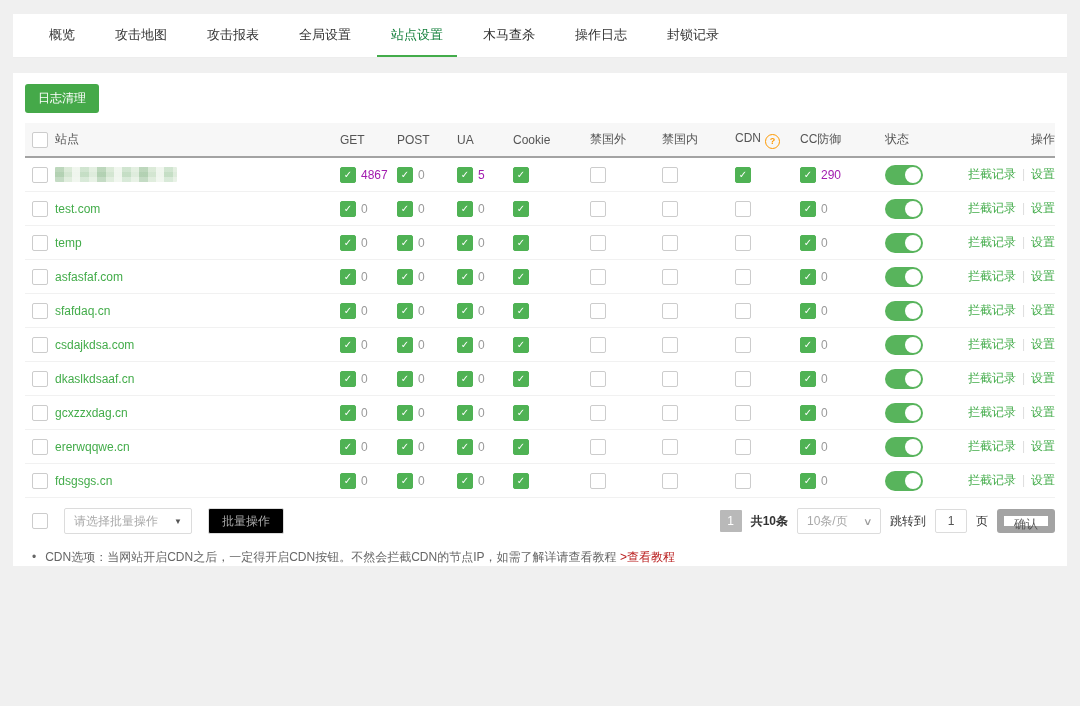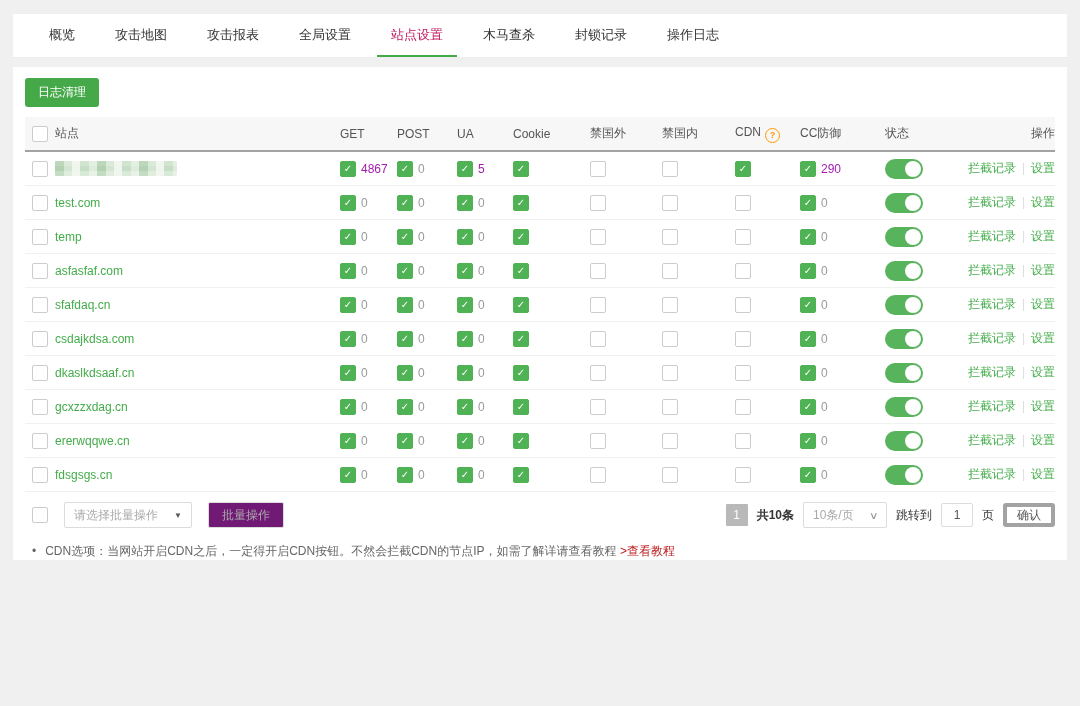--- a/index.html
+++ b/index.html
@@ -13,23 +13,23 @@
   .tabbar{
     margin:14px 13px 0;background:#fff;height:44px;
     display:flex;align-items:stretch;padding-left:16px;
     border-bottom:1px solid #ededed;box-sizing:border-box;
   }
   .tab{
     display:flex;align-items:center;margin:0 6px;padding:0 14px;
     font-size:13px;color:#333;cursor:pointer;
     border-bottom:2px solid transparent;box-sizing:border-box;
   }
-  .tab.active{color:#be185d;border-bottom-color:#43ac4a}
-  
-  .panel{margin:9px 13px 0;background:#fff;padding:11px 12px 0;box-sizing:border-box}
+  .tab.active{color:#15803d;border-bottom-color:#43ac4a}
+  
+  .panel{margin:15px 13px 0;background:#fff;padding:11px 12px 0;box-sizing:border-box}
   .btn-clean{
     background:#45a949;color:#fff;border:none;font-size:12px;
     padding:6px 13px;border-radius:3px;cursor:pointer;font-family:inherit;
   }
   
   table.grid{border-collapse:collapse;table-layout:fixed;width:1030px;margin-top:10px}
   .grid th{
     background:#f7f7f7;font-weight:normal;color:#555;font-size:12px;
     text-align:left;height:33px;padding:0;border-bottom:2px solid #a3a3a3;
   }
@@ -66,54 +66,54 @@
   
   .footer{display:flex;justify-content:space-between;align-items:center;margin-top:10px;height:26px}
   .f-left{display:flex;align-items:center;gap:16px;padding-left:7px}
   .sel{
     display:inline-flex;align-items:center;gap:16px;border:1px solid #dcdcdc;border-radius:2px;
     color:#a9a9a9;font-size:12px;padding:0 9px;height:24px;cursor:pointer;background:#fff;
   }
   .sel .caret{font-size:8px;color:#555}
   .sel .caret2{font-size:10px;color:#999;transform:scaleX(1.3)}
   .btn-plain{
-    border:1px solid #dcdcdc;background:#701a75;color:#aaa;font-size:12px;height:26px;
+    border:1px solid #dcdcdc;background:#000000;color:#aaa;font-size:12px;height:26px;
     padding:0 13px;border-radius:2px;cursor:pointer;font-family:inherit;
   }
   .f-right{display:flex;align-items:center;gap:9px;font-size:12px;color:#333}
   .page-cur{
     display:inline-block;min-width:22px;height:22px;line-height:22px;text-align:center;
     background:#b9b9b9;color:#fff;font-size:12px;border-radius:1px;cursor:pointer;
   }
   .total{font-weight:bold}
   .jump-input{
     width:26px;height:20px;border:1px solid #dcdcdc;border-radius:2px;text-align:center;
     font-size:12px;color:#555;font-family:inherit;
   }
   .btn-confirm{
-    border:4px solid #a3a3a3;background:#fff;color:#555;font-size:12px;height:24px;
+    border:7px solid #a3a3a3;background:#fff;color:#555;font-size:12px;height:24px;
     padding:0 10px;border-radius:3px;cursor:pointer;font-family:inherit;
   }
   
   .note{margin-top:15px;font-size:12px;color:#666;padding-left:7px}
   .note .dot{margin-right:9px}
   .note-link{color:#b91c1c;cursor:pointer;text-decoration:none}
 </style>
 </head>
 <body>
 
 <div class="tabbar">
     <div class="tab">概览</div>
     <div class="tab">攻击地图</div>
     <div class="tab">攻击报表</div>
     <div class="tab">全局设置</div>
     <div class="tab active">站点设置</div>
     <div class="tab">木马查杀</div>
+    <div class="tab">操作日志</div>
     <div class="tab">封锁记录</div>
-    <div class="tab">操作日志</div>
   </div>
 
 <div class="panel">
   <button class="btn-clean">日志清理</button>
 
   <table class="grid">
     <colgroup>
       <col style="width:30px">
         <col style="width:285px">
         <col style="width:57px">

